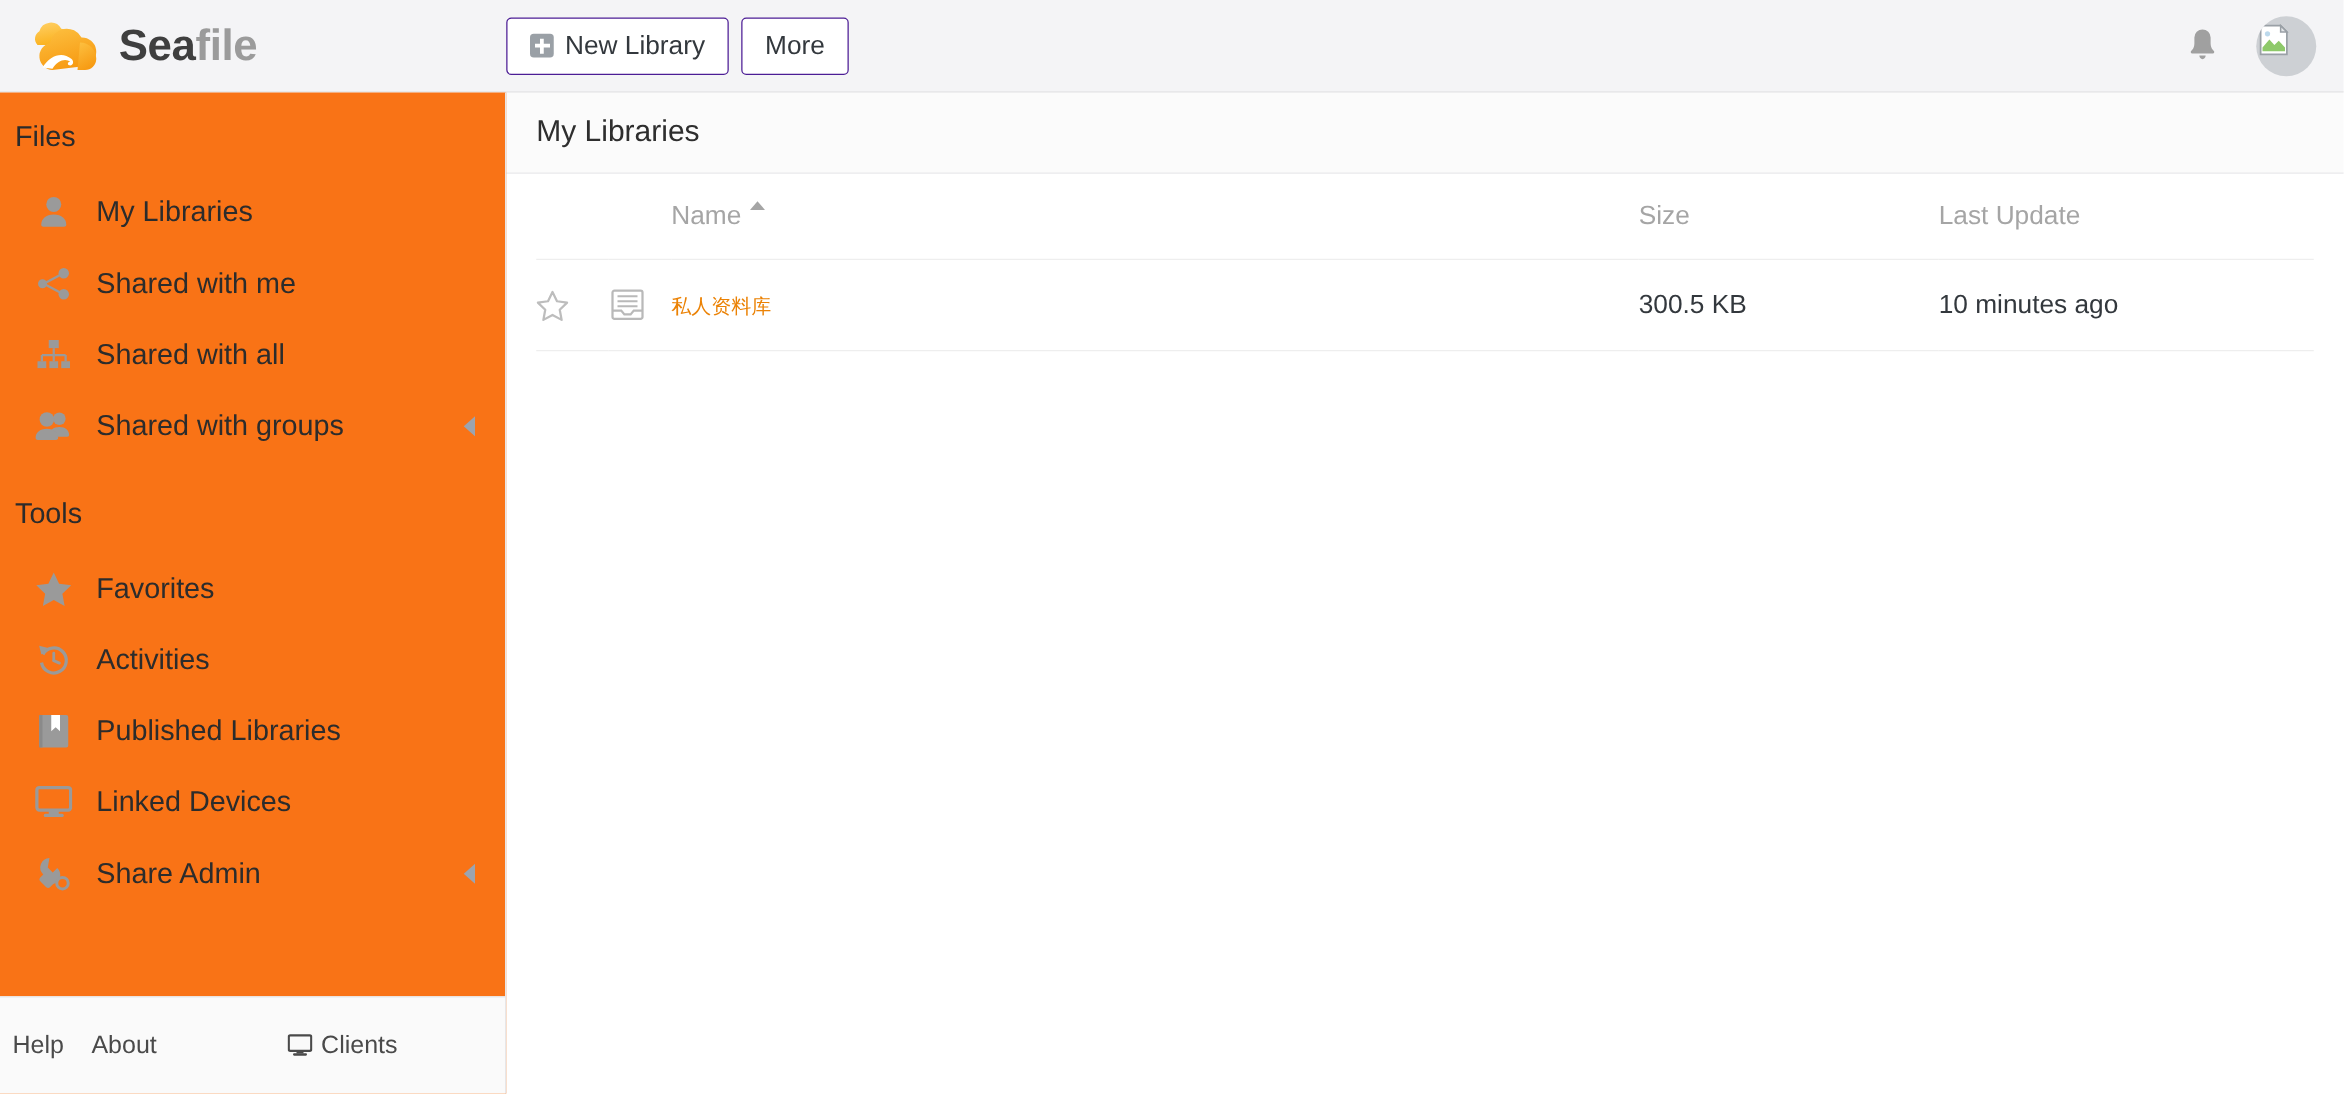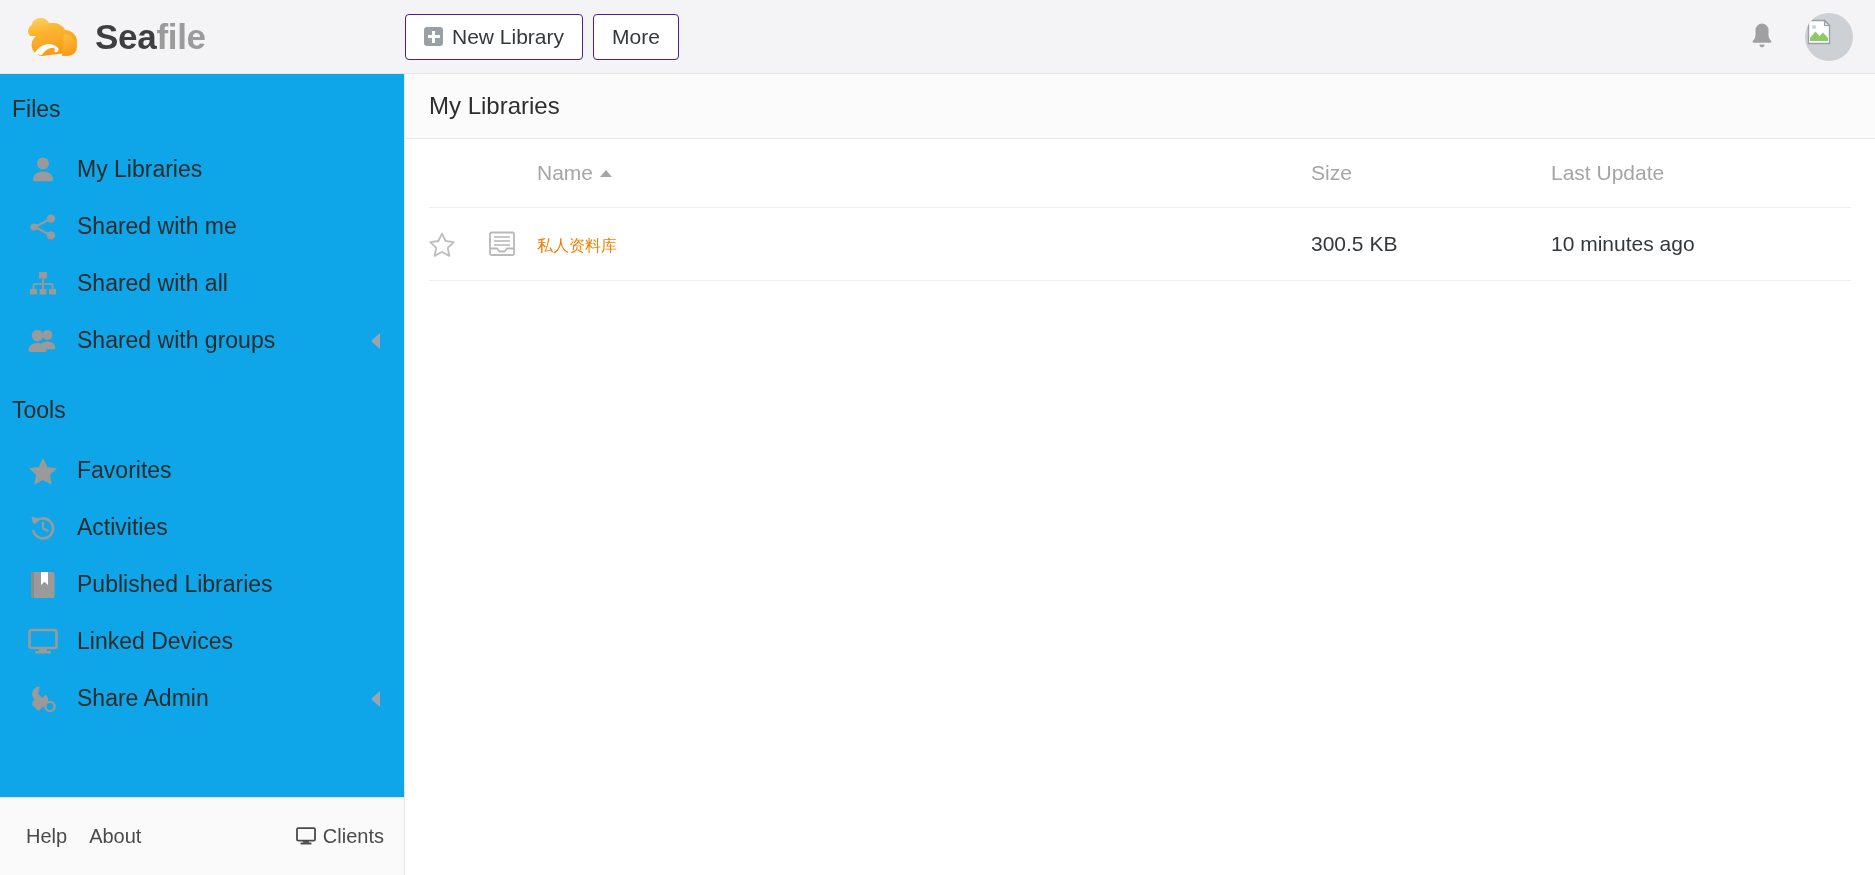--- a/index.html
+++ b/index.html
@@ -129,21 +129,21 @@
     width: 30px; height: 30px;
   }
 
   
   .body-row { flex: 1; display: flex; min-height: 0; }
 
   
   .sidebar {
     width: 405px;
     min-width: 405px;
-    background: #0ea5e9;
+    background: #f97316;
     border-right: 1px solid #e6e6e8;
     display: flex;
     flex-direction: column;
     position: relative;
   }
 
   .side-scroll { flex: 1; padding-top: 22px; overflow: hidden; }
 
   .side-heading {
     font-size: 23px;
@@ -195,32 +195,33 @@
   }
 
   
   .side-footer {
     height: 78px;
     min-height: 78px;
     border-top: 1px solid #e6e6e8;
     background: #fafafa;
     display: flex;
     align-items: center;
-    padding: 0 20px 0 26px;
+    padding: 0 20px 0 10px;
   }
   .foot-link {
     font-size: 20px;
     color: #4a4a4a;
     text-decoration: none;
     cursor: pointer;
     margin-right: 22px;
     white-space: nowrap;
   }
   .foot-clients {
     margin-left: auto;
+    margin-right: 66px;
     display: flex;
     align-items: center;
     gap: 7px;
     font-size: 20px;
     color: #4a4a4a;
     text-decoration: none;
     cursor: pointer;
     white-space: nowrap;
   }
 
@@ -275,21 +276,21 @@
     vertical-align: middle;
     white-space: nowrap;
   }
 
   .col-star { width: 58px; }
   .col-icon { width: 50px; }
   .col-name { width: auto; }
   .col-size { width: 240px; }
   .col-date { width: 300px; }
 
-  .th-sort { display: inline-flex; align-items: center; gap: 7px; cursor: pointer; }
+  .th-sort { display: inline-flex; align-items: flex-start; gap: 7px; cursor: pointer; }
   .sort-caret {
     width: 0; height: 0;
     border-left: 6px solid transparent;
     border-right: 6px solid transparent;
     border-bottom: 7px solid #a5a5a5;
     display: inline-block;
   }
 
   .star-cell, .icon-cell { line-height: 0; }
 

